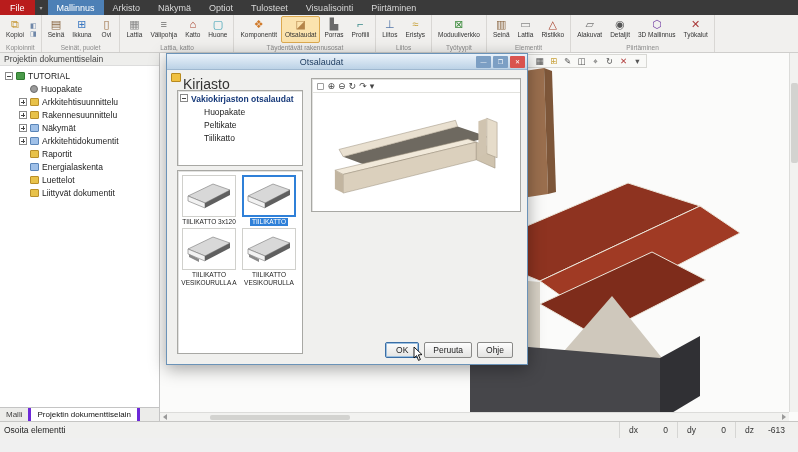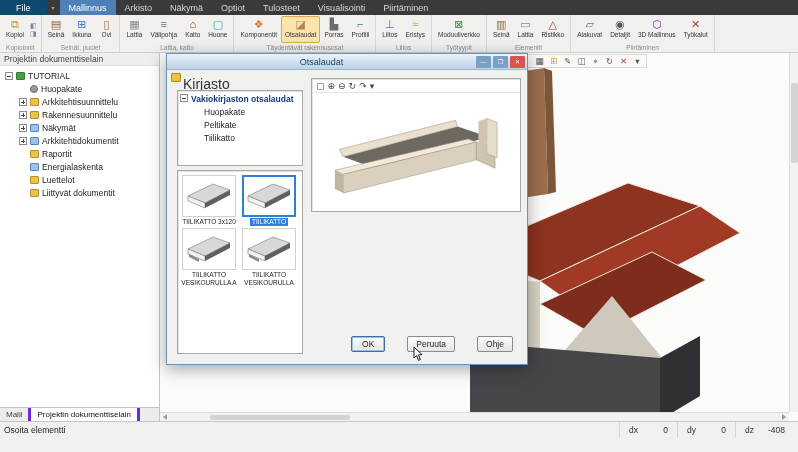--- a/index.html
+++ b/index.html
@@ -10,21 +10,21 @@
 
 .titlebar{height:14px;background:#2e2e2e;color:#e6e6e6;display:flex;align-items:center;font-size:8.5px}
 .app-icon{width:9px;height:9px;margin:0 5px;background:linear-gradient(135deg,#e08a2c 50%,#3a6fb0 50%);border-radius:1px}
 .tb-title{flex:1;text-align:center;letter-spacing:.2px;white-space:nowrap;overflow:hidden}
 .tb-btns{display:flex;height:100%}
 .tb-btn{width:22px;display:flex;align-items:center;justify-content:center;font-size:7px;color:#ddd;cursor:default}
 .tb-close{background:#c3392f;color:#fff}
 
 
 .menubar{height:15px;background:#3a3a3a;display:flex;align-items:stretch;color:#d8d8d8;font-size:9px}
-.file-tab{background:#0c4a6e;color:#fff;padding:0 16px;display:flex;align-items:center}
+.file-tab{background:#b91c1c;color:#fff;padding:0 10px;display:flex;align-items:center}
 .file-arrow{width:13px;display:flex;align-items:center;justify-content:center;font-size:6px;color:#aaa}
 .mtab{padding:0 9px;display:flex;align-items:center;white-space:nowrap}
 .mtab.active{background:#4d80b6;color:#fff}
 
 
 .ribbon{height:38px;background:#f1f0ee;border-bottom:1px solid #cfcecc;display:flex;overflow:hidden;white-space:nowrap}
 .rgroup{display:flex;flex-direction:column;border-right:1px solid #d9d7d4;padding:1px 2px 0;flex-shrink:0}
 .rbtns{flex:1;display:flex;align-items:stretch}
 .rbtn{display:flex;flex-direction:column;align-items:center;justify-content:flex-start;padding:1px 3px;min-width:22px;border-radius:2px;border:1px solid transparent}
 .rbtn .ricon{font-size:11px;line-height:13px;height:13px}
@@ -92,21 +92,21 @@
 .dt-child{padding-left:24px;color:#222}
 .thumbs{position:absolute;left:10px;top:100px;width:126px;height:184px;display:flex;flex-wrap:wrap;align-content:flex-start;padding:4px 2px;gap:2px}
 .thumb{width:58px;display:flex;flex-direction:column;align-items:center}
 .timg{width:54px;height:42px;background:#fff;border:1px solid #d0d0cc;display:flex;align-items:center;justify-content:center}
 .thumb.sel .timg{border:2px solid #2f80d8}
 .tlabel{margin-top:1px;font-size:6.5px;line-height:8px;text-align:center;color:#222;max-width:58px}
 .thumb.sel .tlabel{background:#2f80d8;color:#fff;padding:0 2px}
 .preview{position:absolute;left:144px;top:8px;width:210px;height:134px}
 .pv-tools{height:14px;display:flex;align-items:center;gap:3px;padding:0 4px;border-bottom:1px solid #e2e2de}
 .pvt{font-size:9px;color:#444;line-height:12px}
-.dlg-buttons{position:absolute;right:14px;bottom:12px;display:flex;gap:22px}
+.dlg-buttons{position:absolute;right:14px;bottom:6px;display:flex;gap:5px}
 .dbtn{min-width:34px;height:16px;background:linear-gradient(#fdfdfd,#e4e4e2);border:1px solid #8a8a88;border-radius:2px;font-size:8.5px;display:flex;align-items:center;justify-content:center;padding:0 8px;color:#222}
 .dbtn.default{border:1px solid #3a6ea5;box-shadow:0 0 0 1px #9cc0e0 inset}
 .cursor{position:absolute;left:246px;top:276px;width:11px;height:16px;z-index:30}
 
 
 .statusbar{height:17px;background:#f0f0ee;border-top:1px solid #c6c6c4;display:flex;align-items:center;font-size:8.5px;padding:0 4px}
 .sb-msg{flex:1;color:#222}
 .sb-cell{display:flex;gap:14px;padding:0 9px;border-left:1px solid #d6d6d4;color:#333;height:100%;align-items:center}
 .sb-val{min-width:16px;text-align:right}
 </style>
@@ -487,16 +487,16 @@
     <span class="sb-cell">
       <span>dx</span>
       <span class="sb-val">0</span>
     </span>
     <span class="sb-cell">
       <span>dy</span>
       <span class="sb-val">0</span>
     </span>
     <span class="sb-cell">
       <span>dz</span>
-      <span class="sb-val">-408</span>
+      <span class="sb-val">-613</span>
     </span>
   </div>
 </div>
 
 </body></html>

